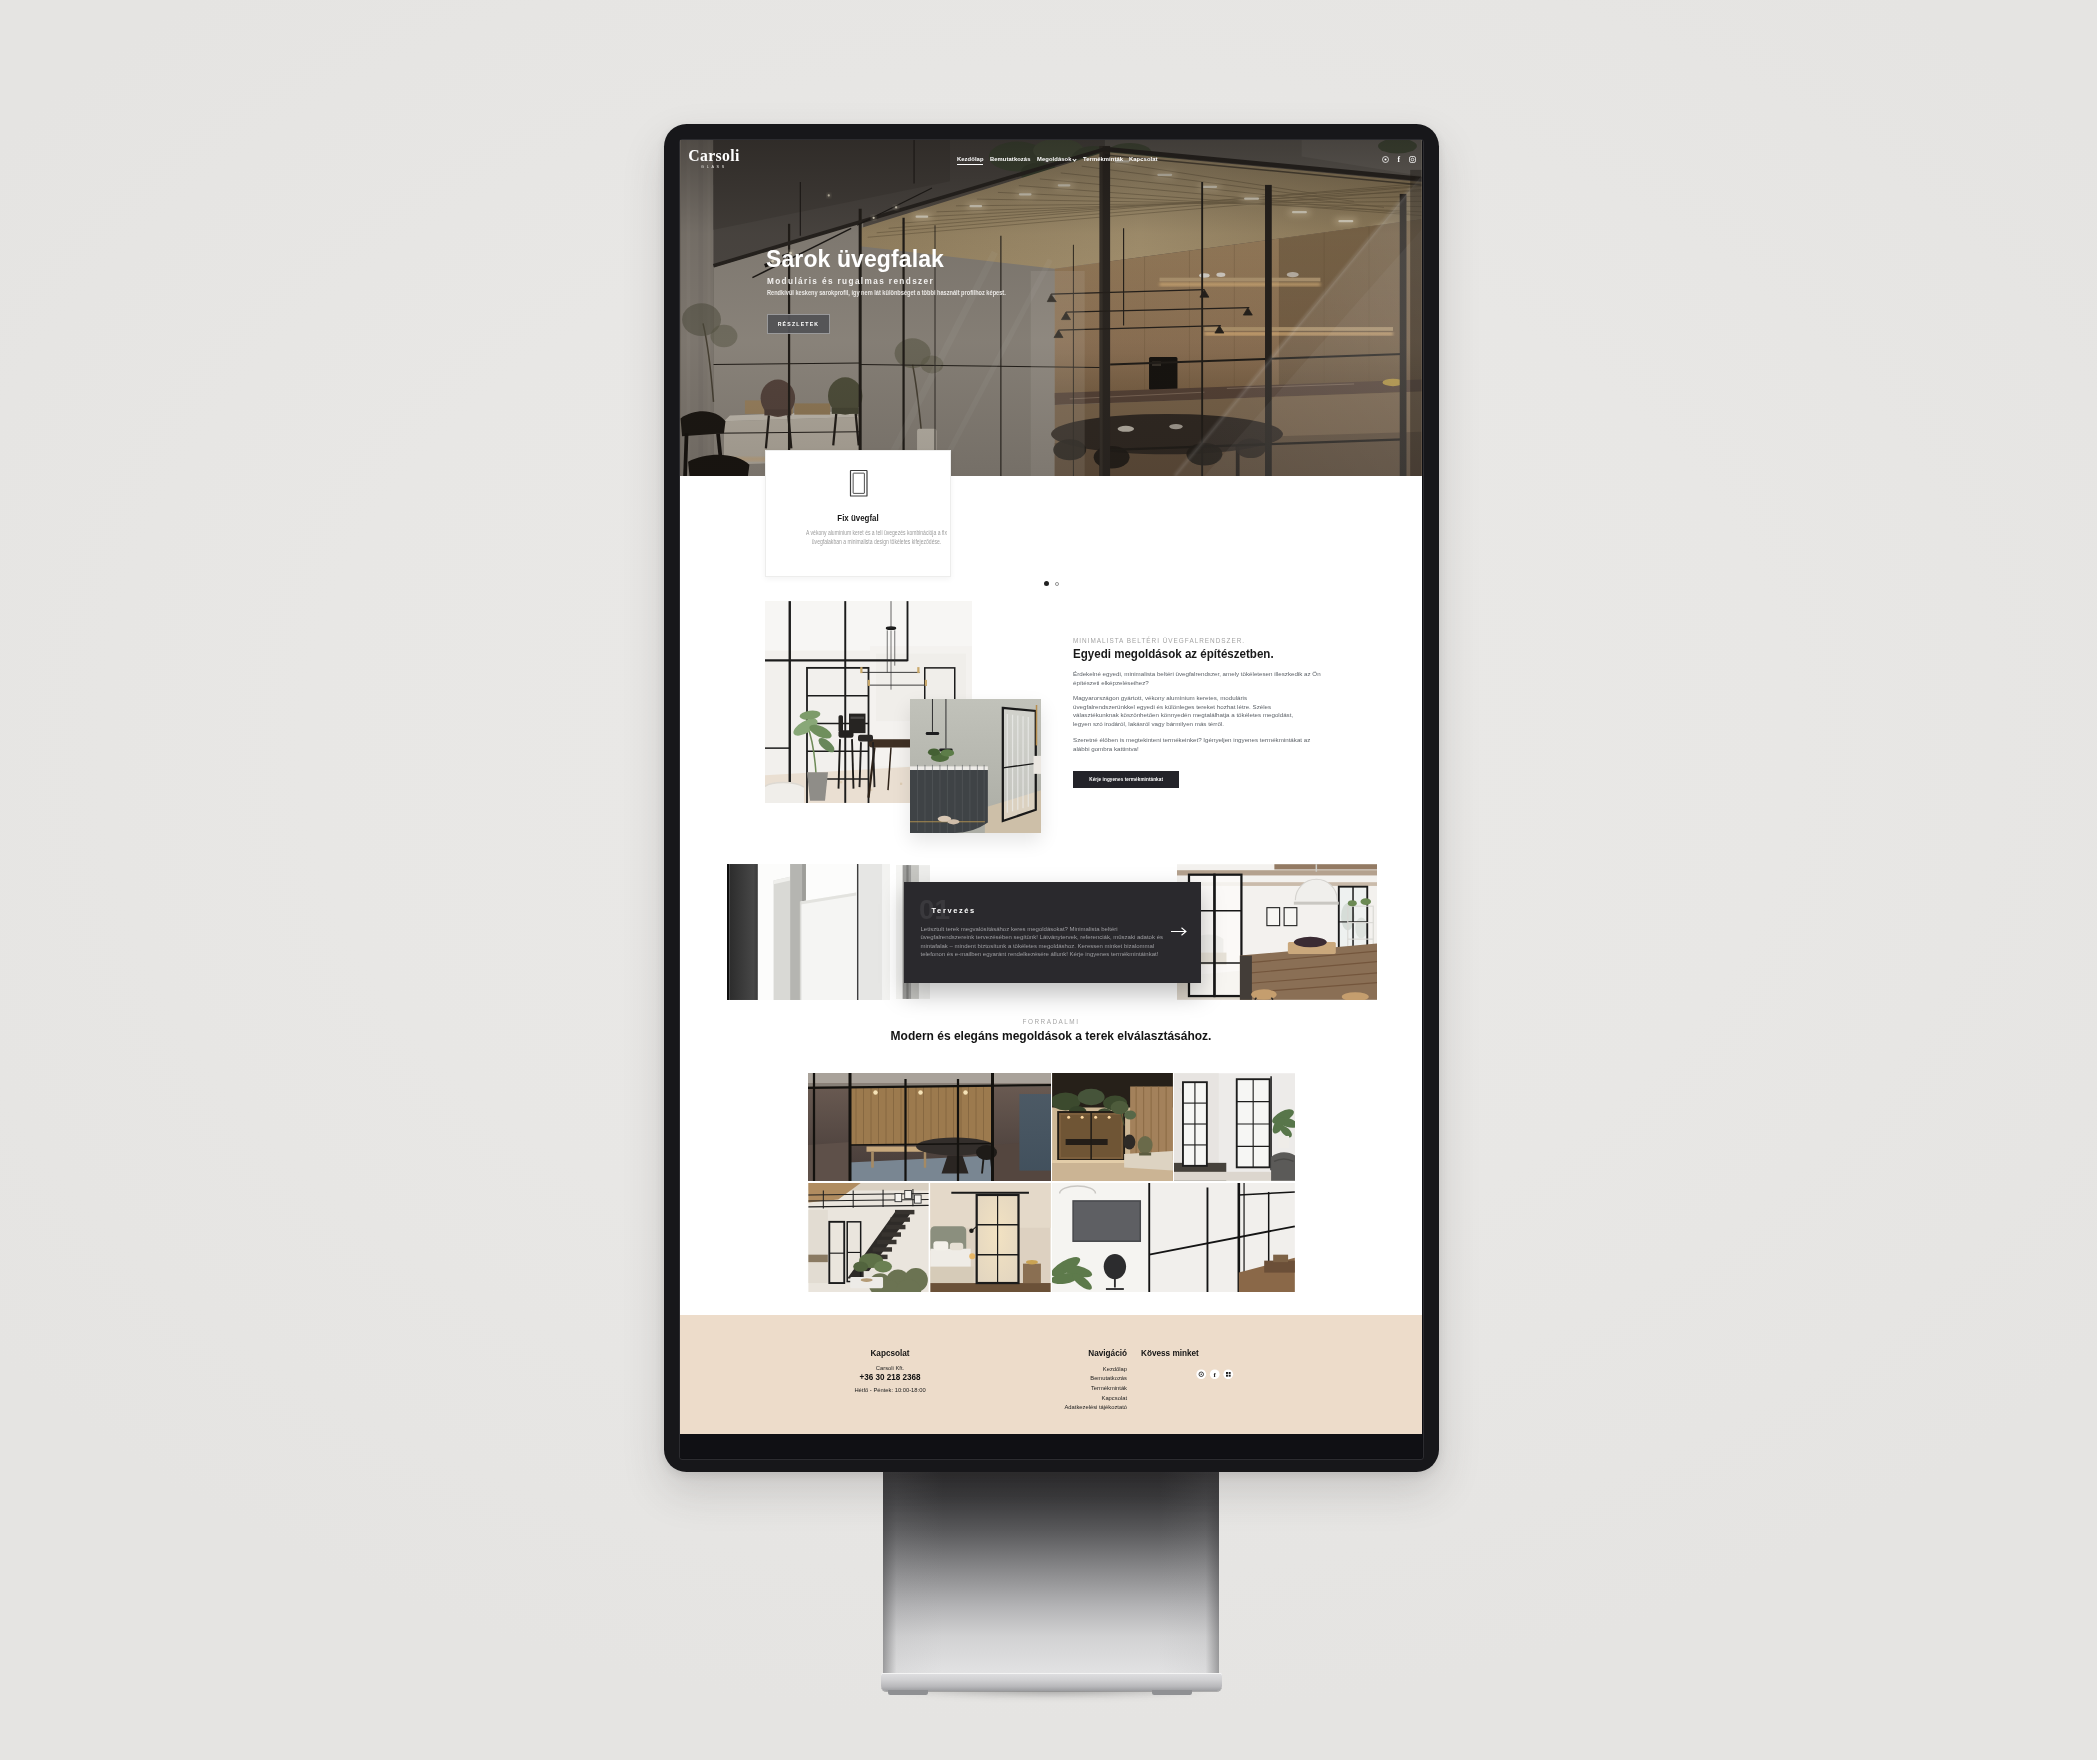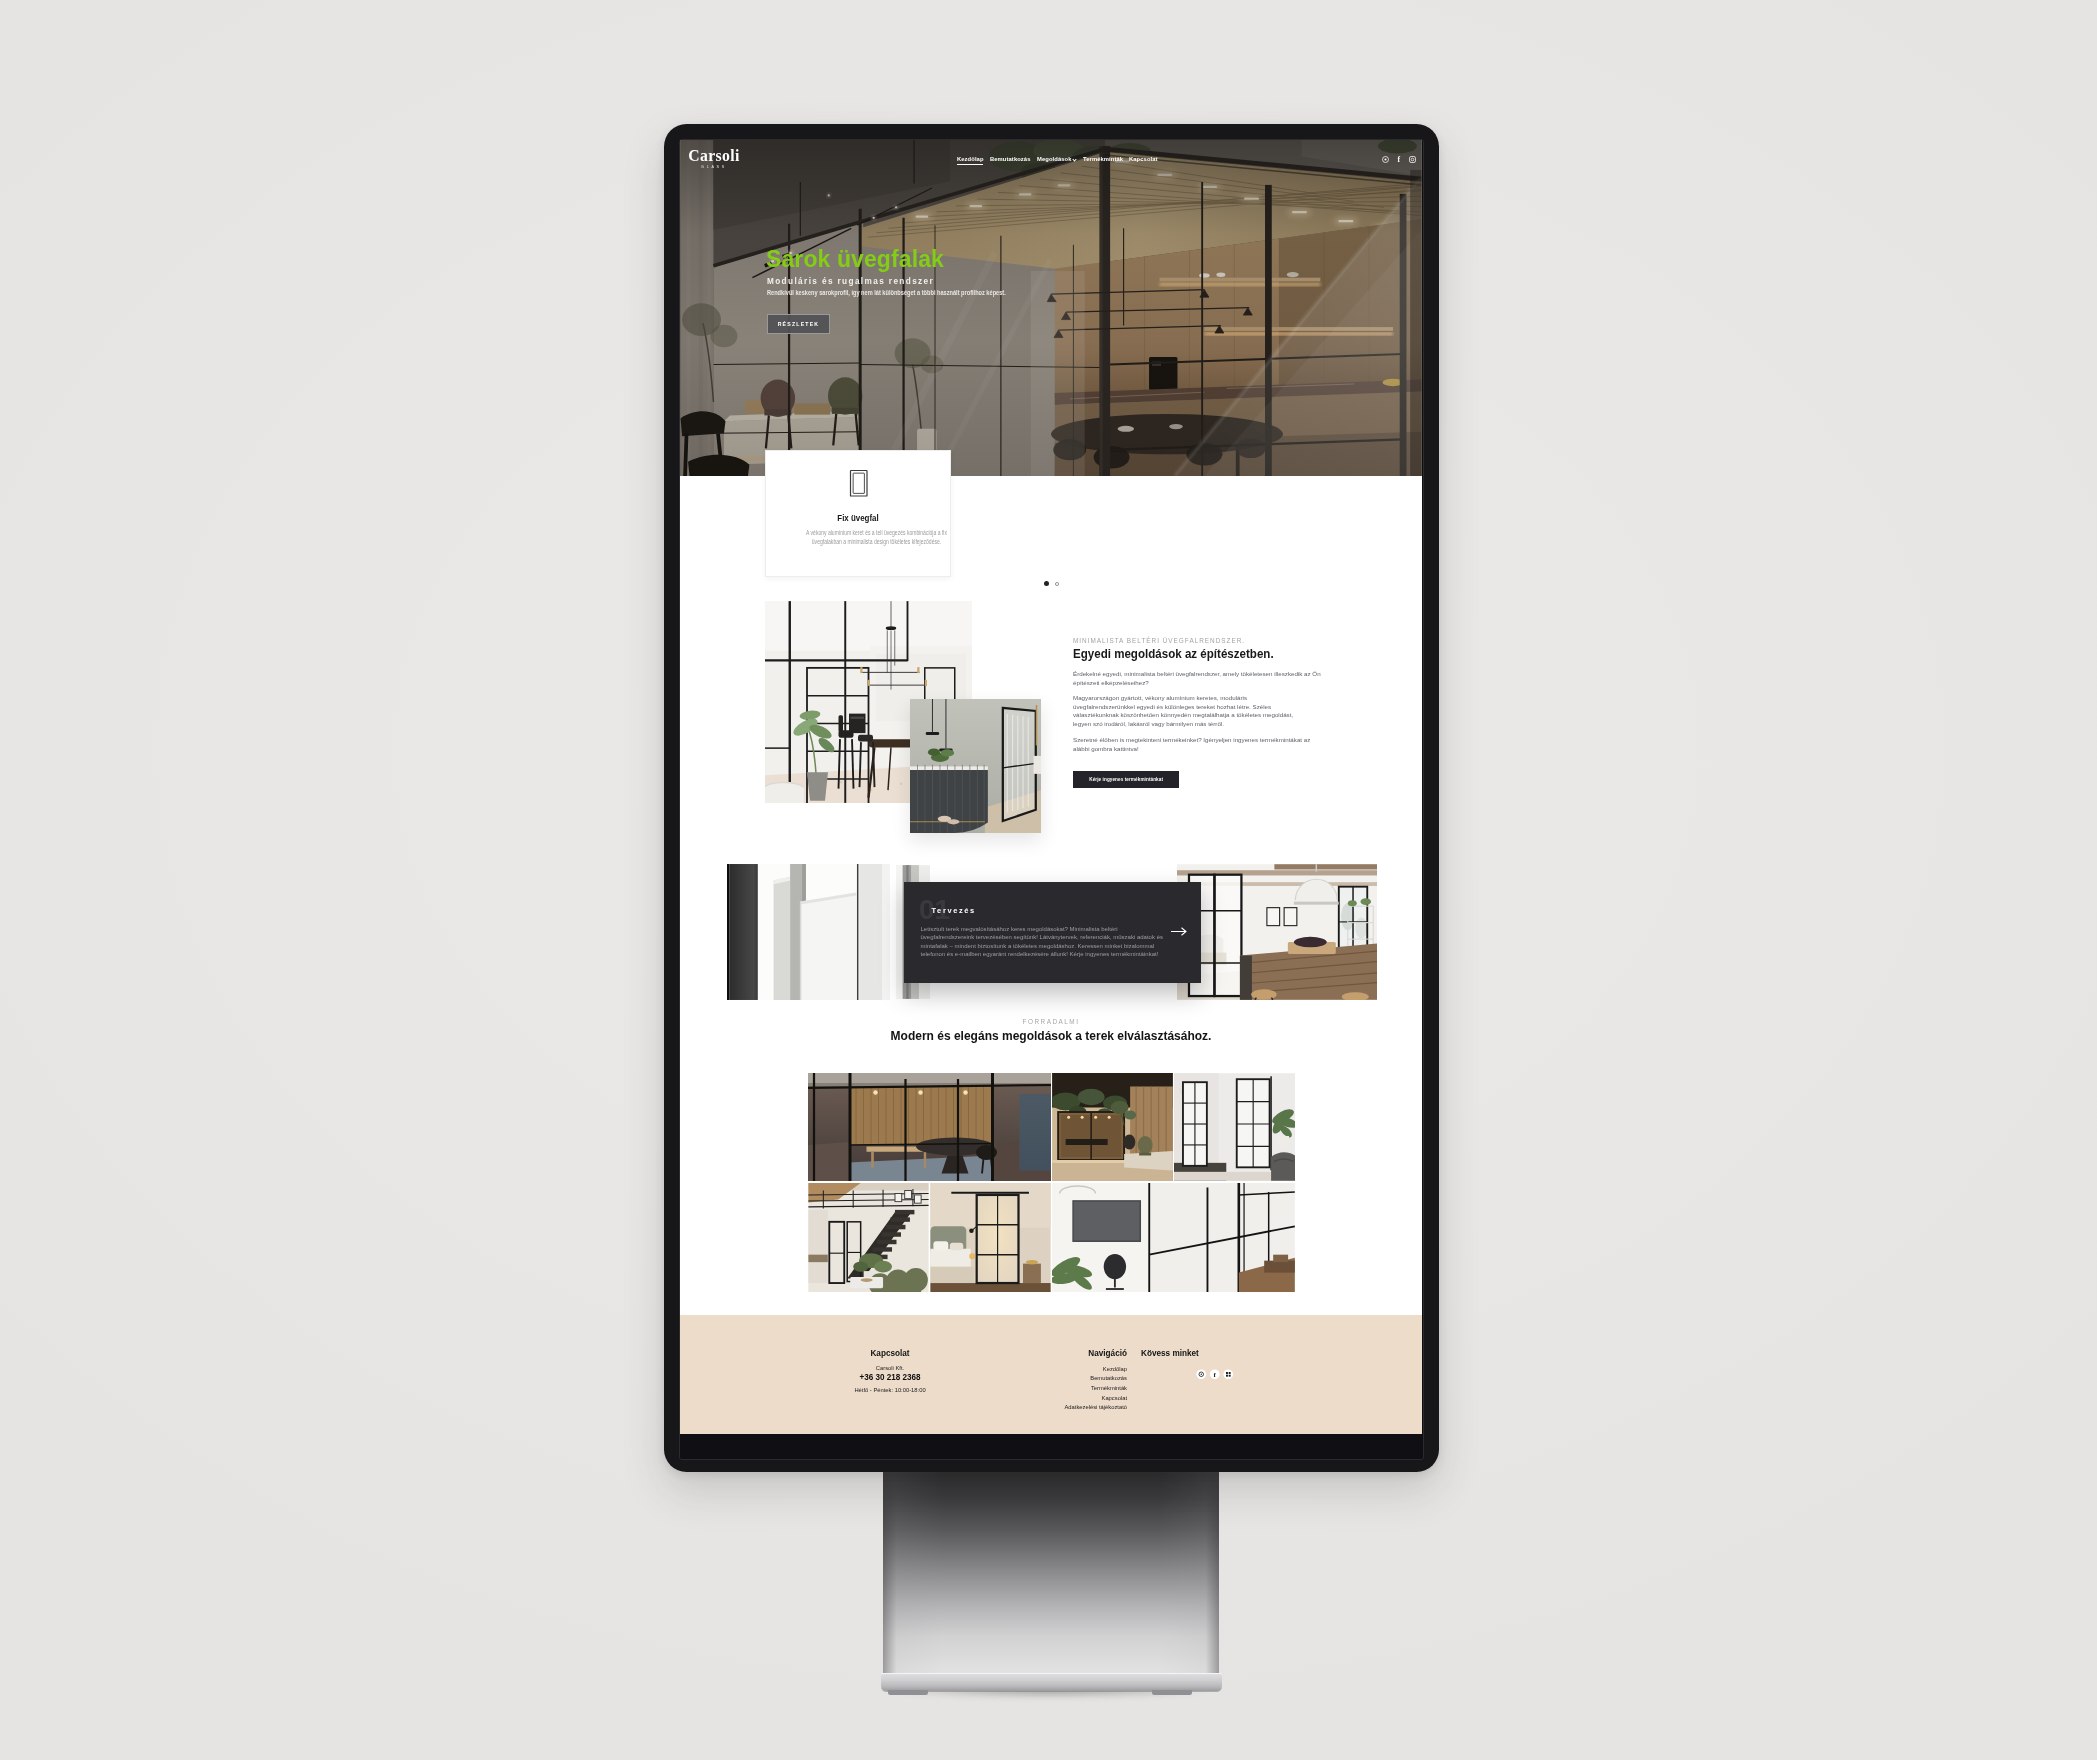--- a/index.html
+++ b/index.html
@@ -324,21 +324,21 @@
       <div class="abs" style="left:701px;top:12.7px;width:45px;height:9px;">
         <svg width="45" height="9" viewBox="0 0 60 12">
           <circle cx="6" cy="6" r="4" fill="none" stroke="#ffffff" stroke-width="1"></circle>
           <circle cx="6" cy="6" r="1.4" fill="#ffffff"></circle>
           <text x="22" y="9.5" fill="#ffffff" font-size="10" font-weight="bold" font-family="Liberation Serif">f</text>
           <rect x="38" y="2" width="8" height="8" rx="2.2" fill="none" stroke="#ffffff" stroke-width="1"></rect>
           <circle cx="42" cy="6" r="1.8" fill="none" stroke="#ffffff" stroke-width="1"></circle>
         </svg>
       </div>
 
-      <div class="abs" style="left:86px;top:106px;color:#84cc16;font-size:23px;font-weight:bold;letter-spacing:0.1px;">Sarok üvegfalak</div>
+      <div class="abs" style="left:86px;top:106px;color:#ffffff;font-size:23px;font-weight:bold;letter-spacing:0.1px;">Sarok üvegfalak</div>
 
       <div class="abs" style="left:87px;top:137px;color:#f2f0ee;font-size:8.2px;font-weight:bold;letter-spacing:1.4px;">Moduláris és rugalmas rendszer</div>
 
       <div class="abs" style="left:87px;top:149px;color:#e9e7e4;font-size:6.4px;font-weight:bold;letter-spacing:0px;width:315px;transform:scaleX(0.88);transform-origin:0 0;">Rendkívül keskeny sarokprofil, így nem lát különbséget a többi használt profilhoz képest.</div>
 
       <div class="abs" style="left:87px;top:174px;width:63px;height:19.5px;background:rgba(82,82,85,0.95);border:0.7px solid rgba(255,255,255,0.4);color:#ffffff;font-size:5.2px;font-weight:bold;letter-spacing:1.2px;text-align:center;line-height:19px;">RÉSZLETEK</div>
     </div>
 
     <div class="abs" style="left:85px;top:310px;width:186px;height:127px;background:#ffffff;border:0.7px solid #ededec;box-shadow:0 1.5px 6px rgba(0,0,0,0.05);">
       <svg class="abs" style="left:83px;top:18px;" width="19.5" height="28.5" viewBox="0 0 26 38">

